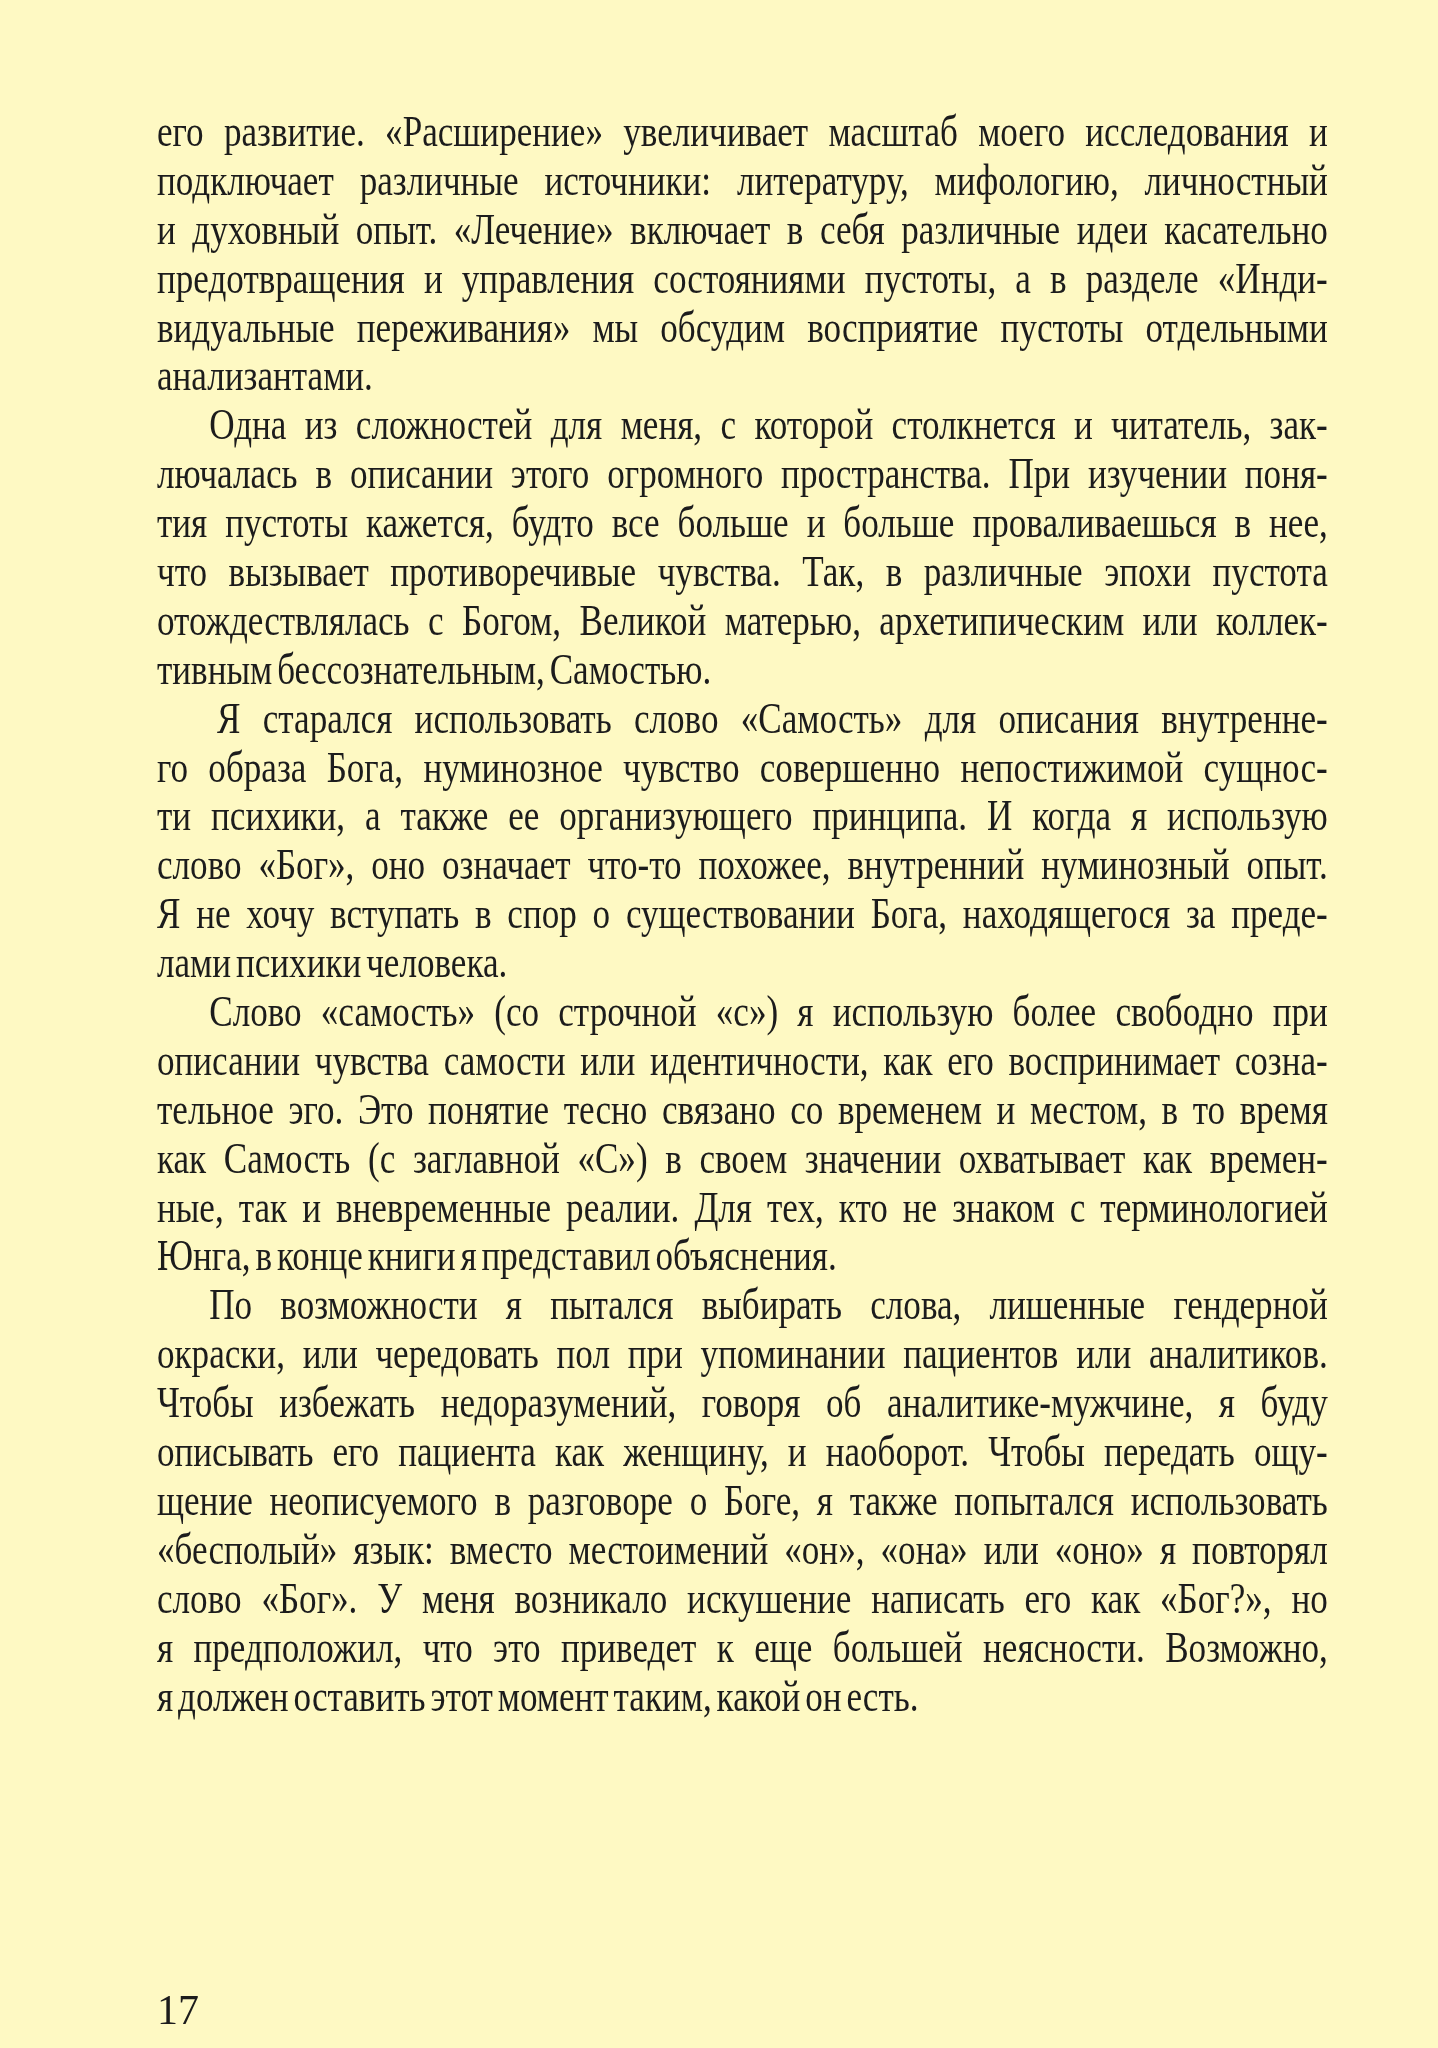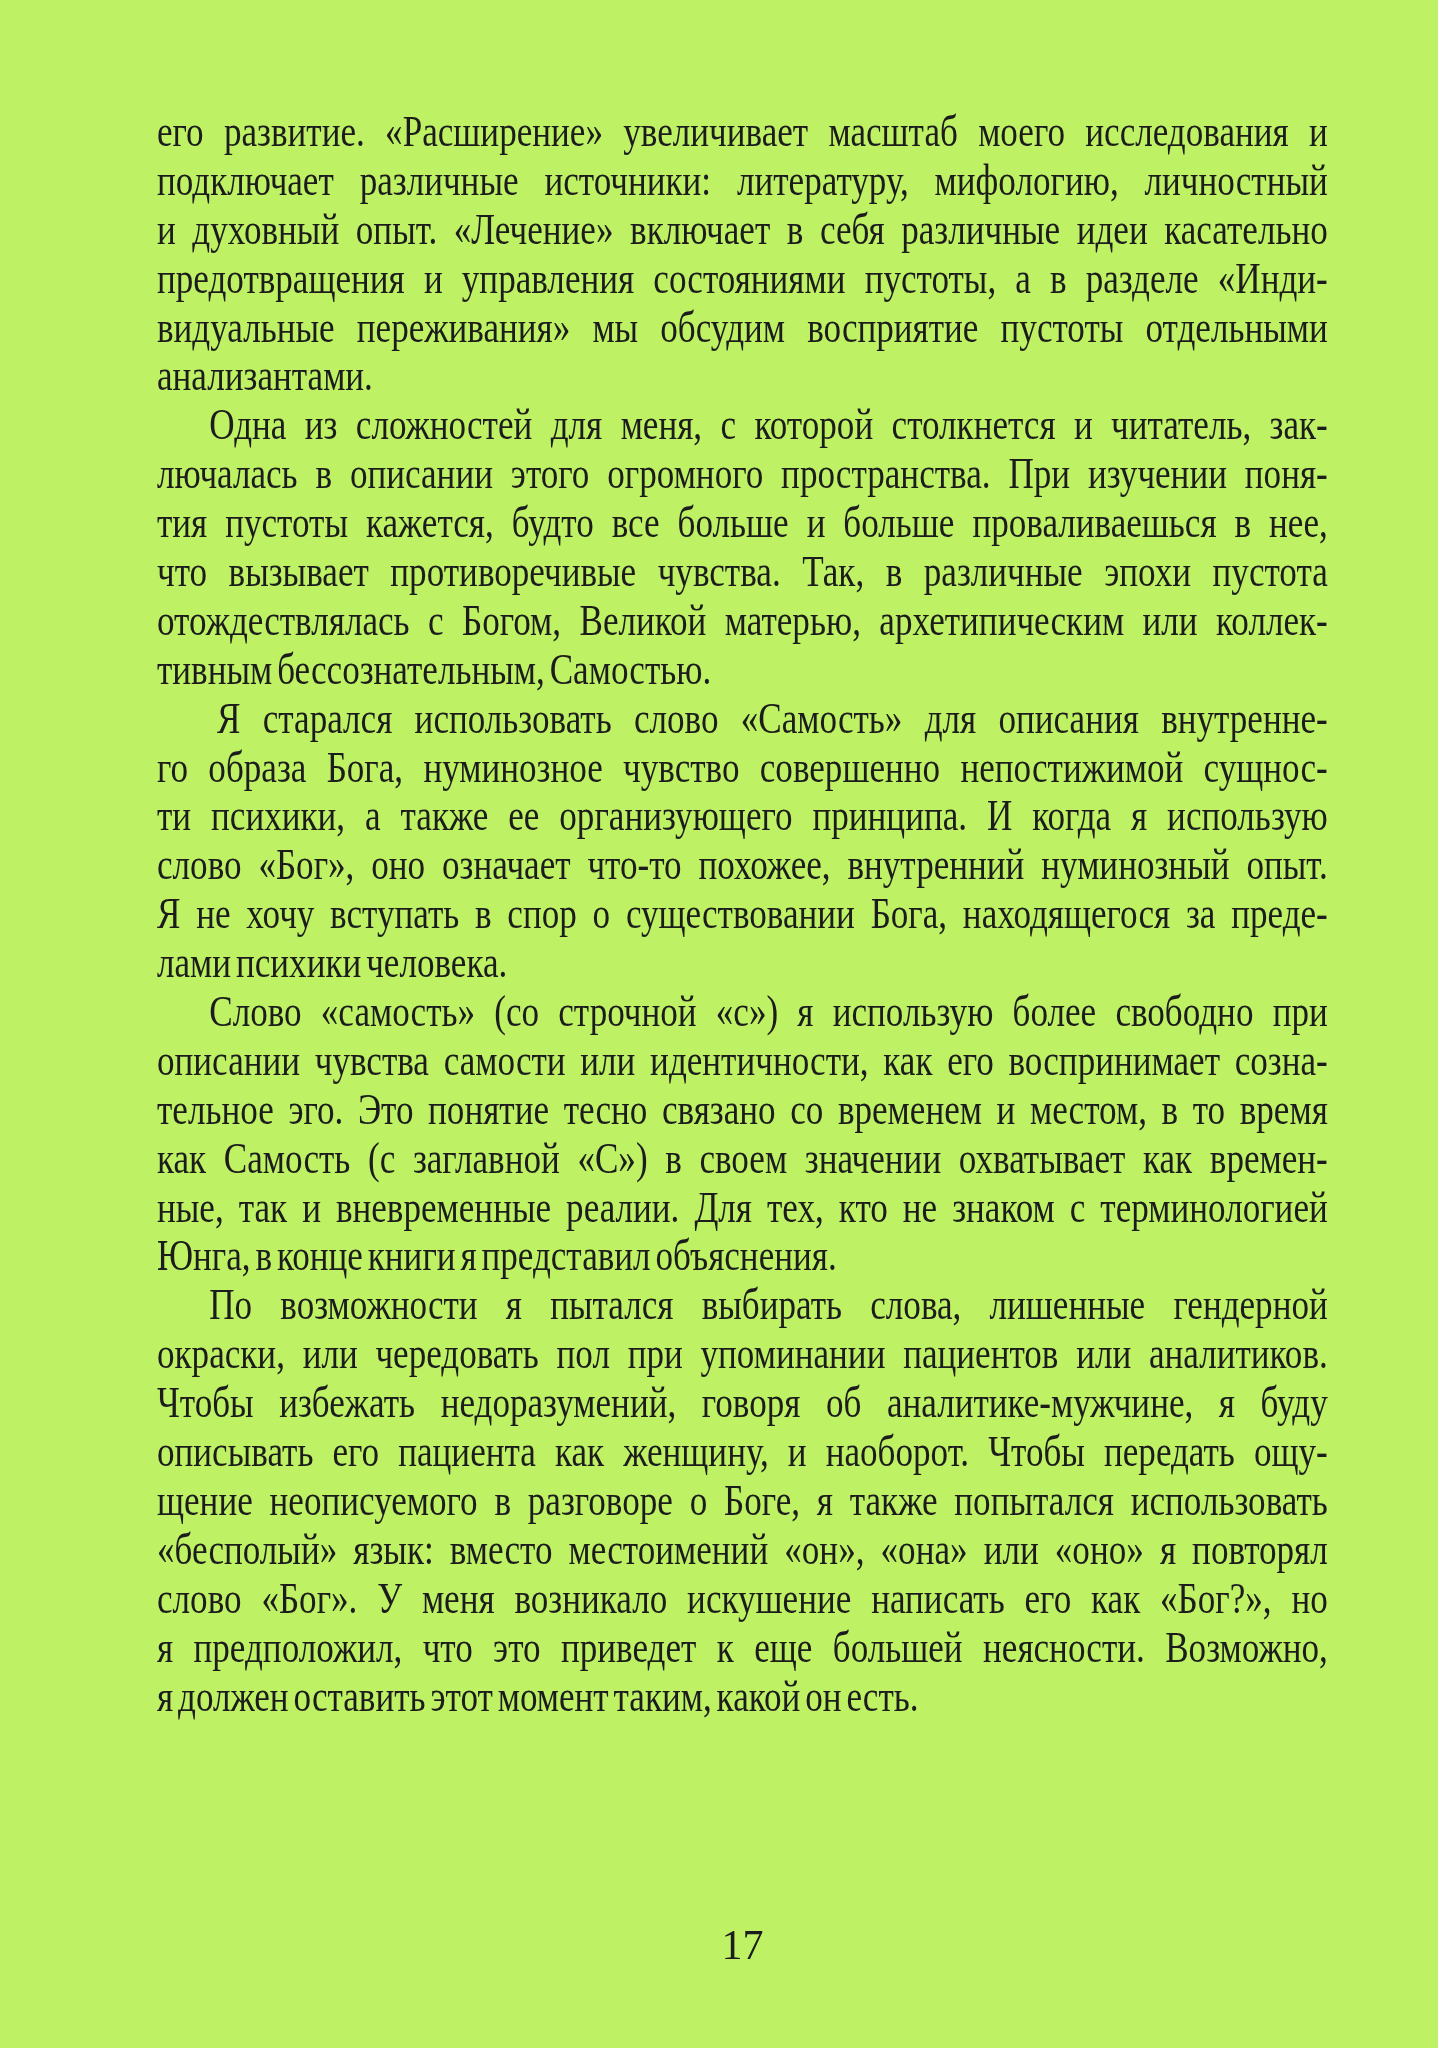--- a/index.html
+++ b/index.html
@@ -47,32 +47,31 @@
     padding-left: 67px;
     width: 1434px; 
   }
   .line.indent-extra {
     padding-left: 77px;
     width: 1424px;
   }
   .page-number {
     position: absolute;
     left: 157px;
-    top: 1921px;
+    top: 1986px;
     width: 1171px;
     height: 49px;
     line-height: 49px;
     font-size: 42px;
-    text-align: center;
   }
 </style>
 </head>
 <body>
 
-<div class="page" style="color: rgb(28, 28, 28); background: #bef264;">
+<div class="page" style="color: rgb(28, 28, 28); background: #fef9c3;">
   <div class="text-block">
       <div class="paragraph">
         <div class="line">его развитие. «Расширение» увеличивает масштаб моего исследования и</div>
         <div class="line">подключает различные источники: литературу, мифологию, личностный</div>
         <div class="line">и духовный опыт. «Лечение» включает в себя различные идеи касательно</div>
         <div class="line">предотвращения и управления состояниями пустоты, а в разделе «Инди-</div>
         <div class="line">видуальные переживания» мы обсудим восприятие пустоты отдельными</div>
         <div class="line end">анализантами.</div>
       </div>
       <div class="paragraph">

